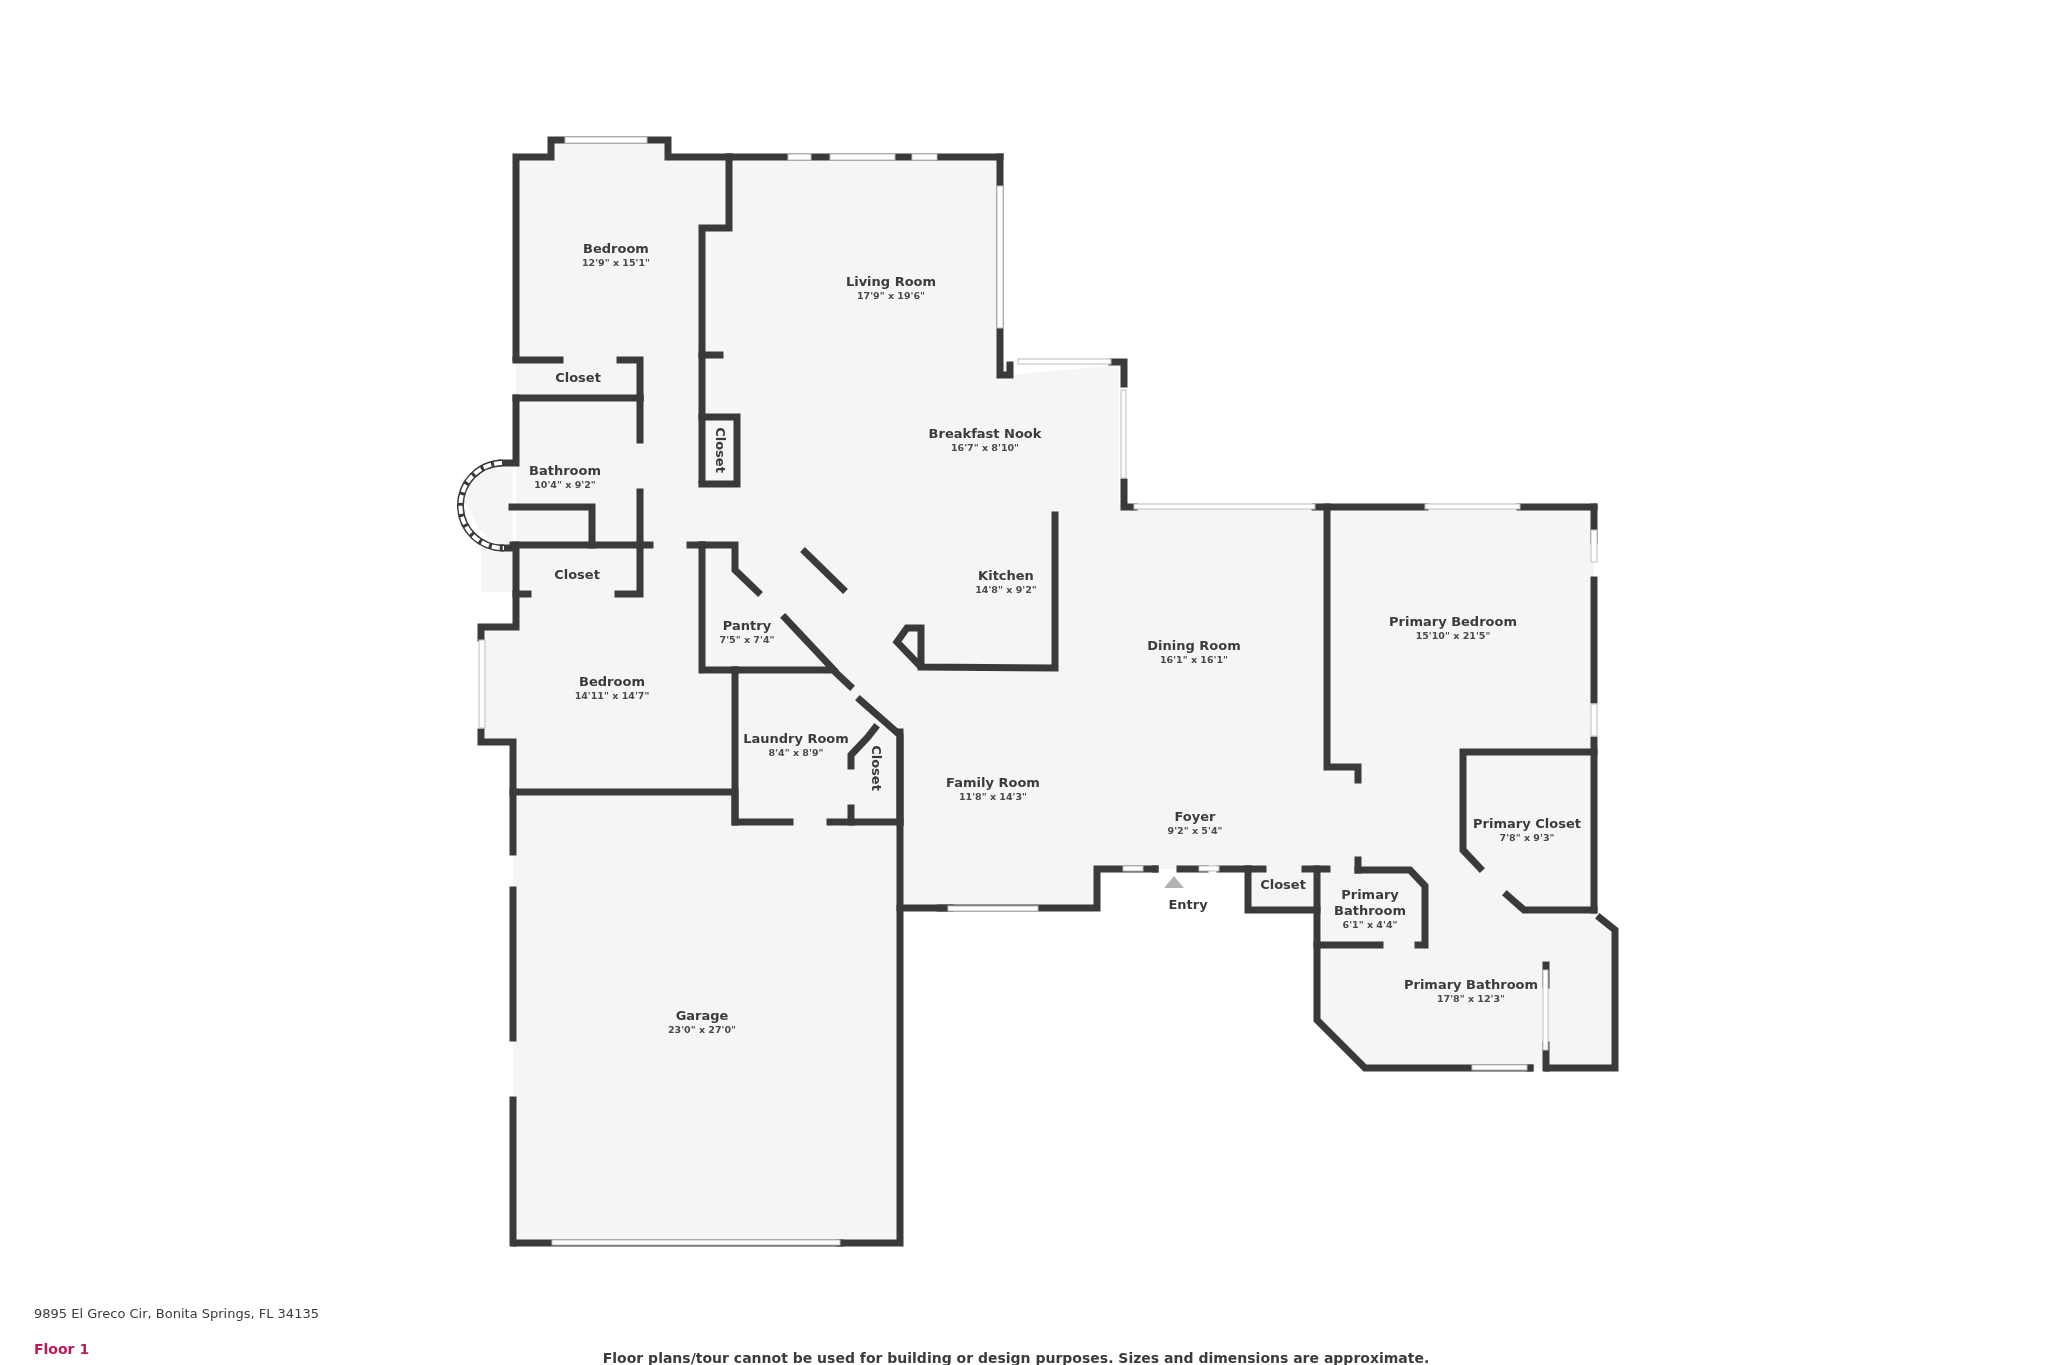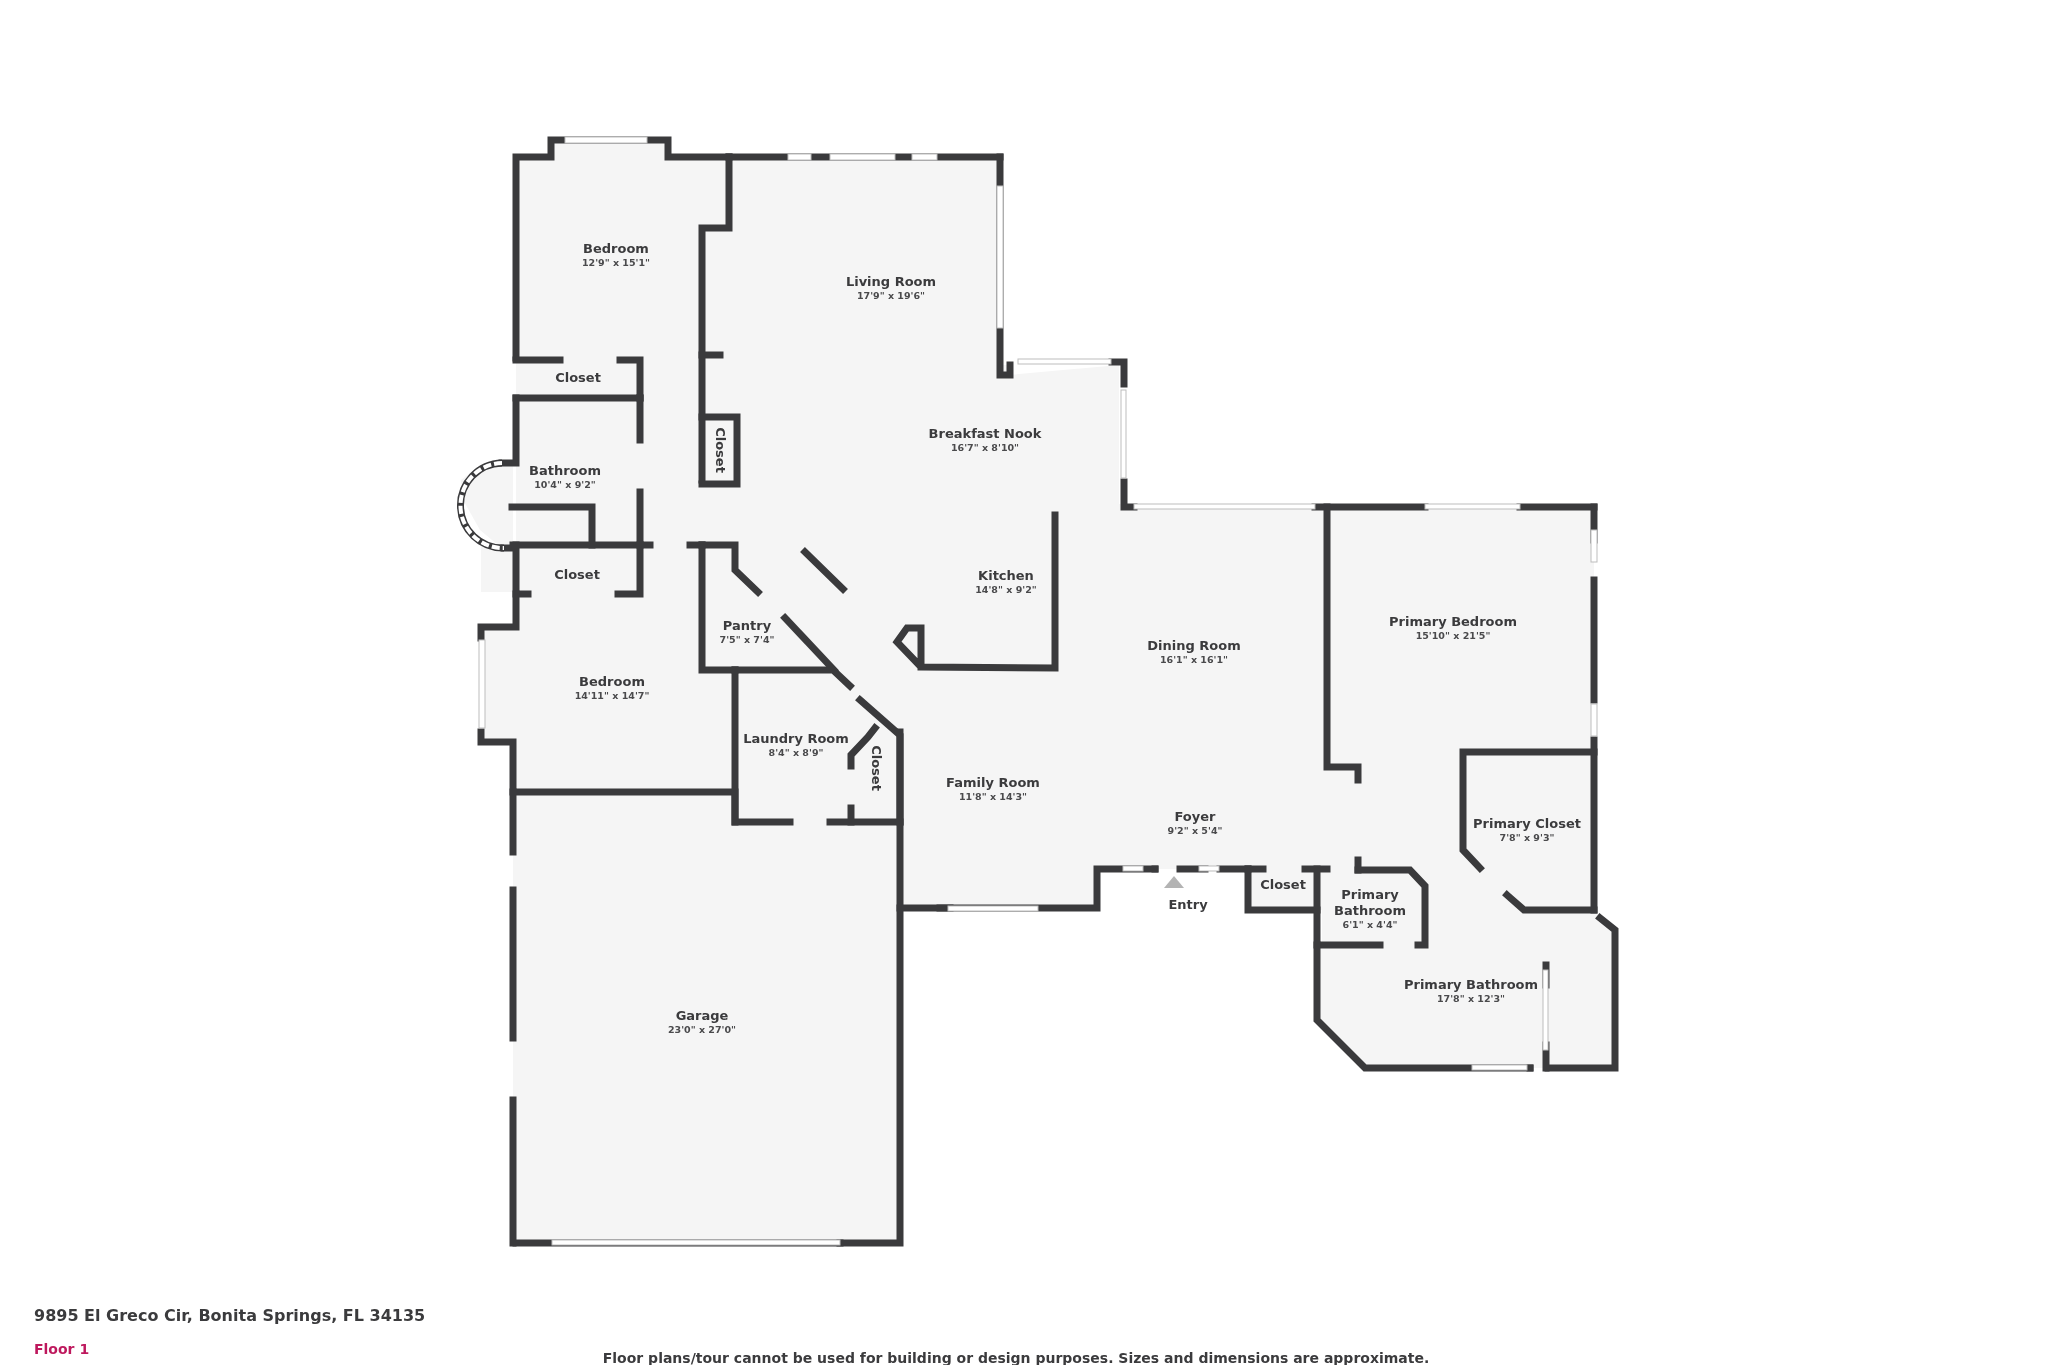--- a/index.html
+++ b/index.html
@@ -7,21 +7,21 @@
            font-family: "DejaVu Sans", sans-serif; color: #3b3b3d; }
     #plan { position: absolute; left: 0; top: 0; width: 2048px; height: 1365px; }
     .floor { fill: #f5f5f5; stroke: none; }
     .wall { stroke: #3a3a3c; stroke-width: 7; fill: none; stroke-linejoin: miter; stroke-linecap: square; }
     .win { fill: #ffffff; stroke: #bdbdbd; stroke-width: 1; }
     .room-label { position: absolute; transform: translate(-50%, -50%); text-align: center;
                   white-space: nowrap; pointer-events: auto; }
     .room-name { font-size: 13px; font-weight: bold; color: #3b3b3d; display: block; line-height: 16px; }
     .room-dim { font-size: 9.5px; font-weight: bold; color: #4a4a4c; display: block; line-height: 12px; }
     .rot { transform: translate(-50%, -50%) rotate(90deg); }
-    .footer-address { position: absolute; left: 34px; top: 1306px; font-size: 16px; font-weight: bold; color: #3b3b3d; }
+    .footer-address { position: absolute; left: 34px; top: 1306px; font-size: 13px; font-weight: normal; color: #3b3b3d; }
     .footer-floor { position: absolute; left: 34px; top: 1341px; font-size: 14px; font-weight: bold; color: #be185d; }
     .footer-disclaimer { position: absolute; left: 1016px; top: 1350px; transform: translateX(-50%);
                          font-size: 14px; font-weight: bold; color: #3b3b3d; white-space: nowrap; }
   </style>
 </head>
 <body>
 
 <svg id="plan" viewBox="0 0 2048 1365" xmlns="http://www.w3.org/2000/svg">
 
   <g>

